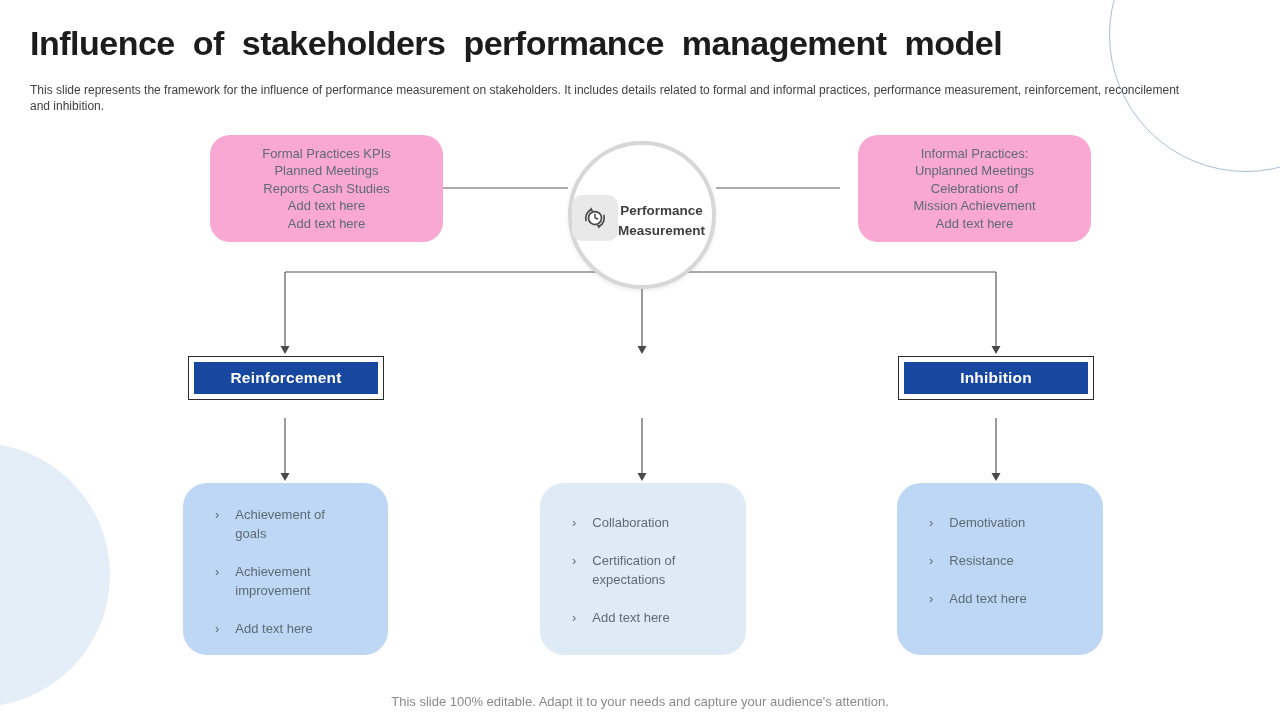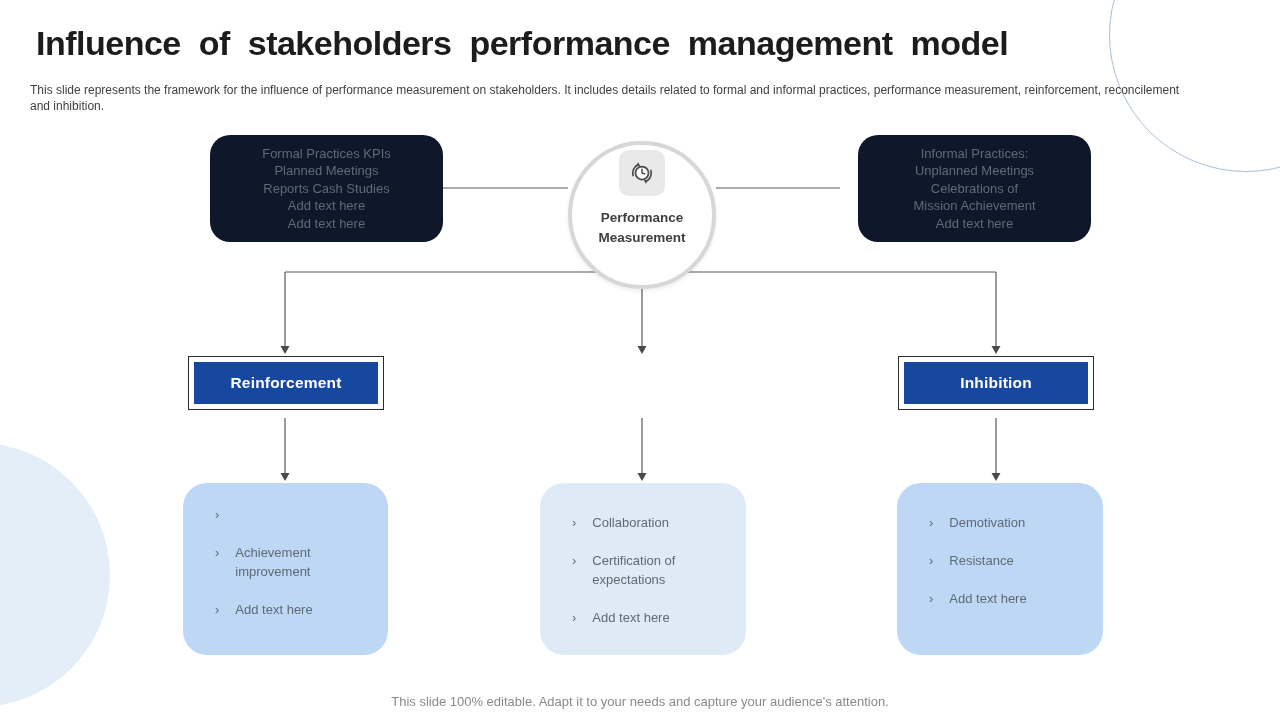--- a/index.html
+++ b/index.html
@@ -11,63 +11,63 @@
   .deco-ring{
     position:absolute;left:1109px;top:-102px;width:272px;height:272px;
     border:1.5px solid #a9bfd6;border-radius:50%;
   }
   .deco-blob{
     position:absolute;left:-154px;top:443px;width:264px;height:264px;
     background:#e4eef8;border-radius:50%;
   }
   
   .title{
-    position:absolute;left:36px;top:24px;width:1000px;margin:0;
+    position:absolute;left:30px;top:24px;width:1000px;margin:0;
     font-size:34px;font-weight:800;letter-spacing:-0.5px;word-spacing:9px;
     color:#1c1c1c;
   }
   .subtitle{
     position:absolute;left:30px;top:83px;width:1158px;margin:0;
     font-size:12px;line-height:15.5px;color:#3f3f3f;
   }
   .footer{
     position:absolute;left:0;top:694px;width:1280px;margin:0;text-align:center;
     font-size:13px;color:#8a8a8a;
   }
   
   .connectors{position:absolute;left:0;top:0;width:1280px;height:720px;}
   .connectors line{stroke:#595959;stroke-width:1.2;}
   .connectors polygon{fill:#4a4a4a;}
   
   .topbox{
     position:absolute;top:135px;width:233px;height:107px;
-    background:#0f172a;border-radius:20px;
+    background:#f9a8d4;border-radius:20px;
     display:flex;flex-direction:column;justify-content:center;align-items:center;
     text-align:center;color:#5e6a74;font-size:13px;line-height:17.5px;
   }
   .topbox.left{left:210px;}
   .topbox.right{left:858px;}
   
   .circle-node{
     position:absolute;left:568px;top:141px;width:148px;height:148px;
     box-sizing:border-box;background:#ffffff;border:4px solid #d7d7d7;border-radius:50%;
     box-shadow:0 2px 4px rgba(0,0,0,0.08);
-    display:flex;flex-direction:column;align-items:center;
+    display:flex;flex-direction:row;align-items:center;
   }
   .icon-chip{
     margin-top:5px;width:46px;height:46px;background:#e9e9e9;border-radius:10px;
     display:flex;align-items:center;justify-content:center;
   }
   .circle-label{
     margin-top:12px;font-size:13.5px;font-weight:bold;color:#3f3f3f;
     line-height:20px;text-align:center;
   }
   
   .hdr{
-    position:absolute;top:356px;width:196px;height:54px;box-sizing:border-box;
+    position:absolute;top:356px;width:196px;height:44px;box-sizing:border-box;
     background:#ffffff;padding:5px;
   }
   .hdr.dark{border:1px solid #2b2b2b;}
   .hdr.light{border:1px solid #85c6ea;}
   .hdr .fill{
     width:100%;height:100%;display:flex;align-items:center;justify-content:center;
     color:#ffffff;font-size:15.5px;font-weight:bold;letter-spacing:0.2px;
   }
   .hdr.dark .fill{background:#17479e;}
   .hdr.light .fill{background:#55b7e5;}
@@ -156,20 +156,21 @@
     <div class="fill">Reinforcement</div>
   </div>
   <div class="hdr dark pos3">
     <div class="fill">Inhibition</div>
   </div>
 
   <div class="listbox pos1">
     <ul>
       <li>
         <span class="bullet">›</span>
+        <span class="itext">Achievement of goals</span>
       </li>
       <li>
         <span class="bullet">›</span>
         <span class="itext">Achievement improvement</span>
       </li>
       <li>
         <span class="bullet">›</span>
         <span class="itext">Add text here</span>
       </li>
     </ul>

